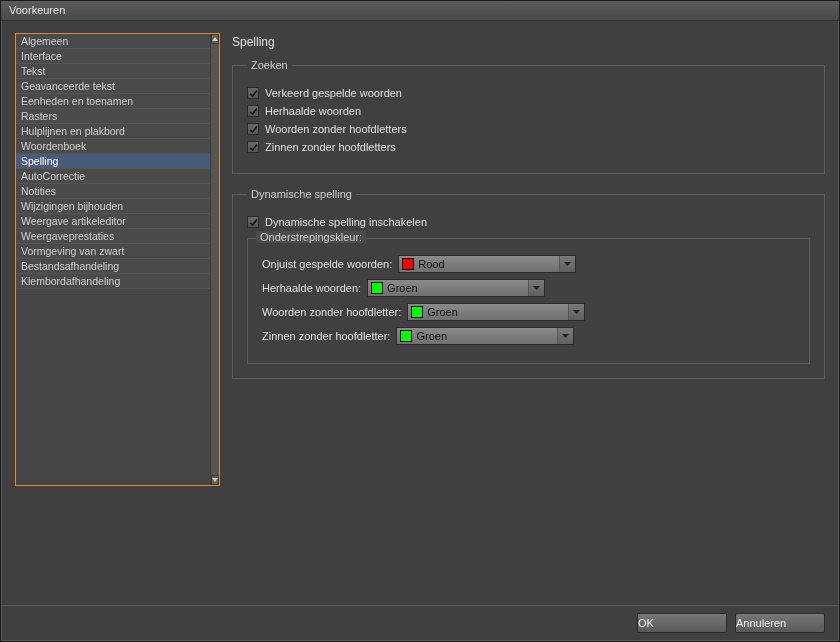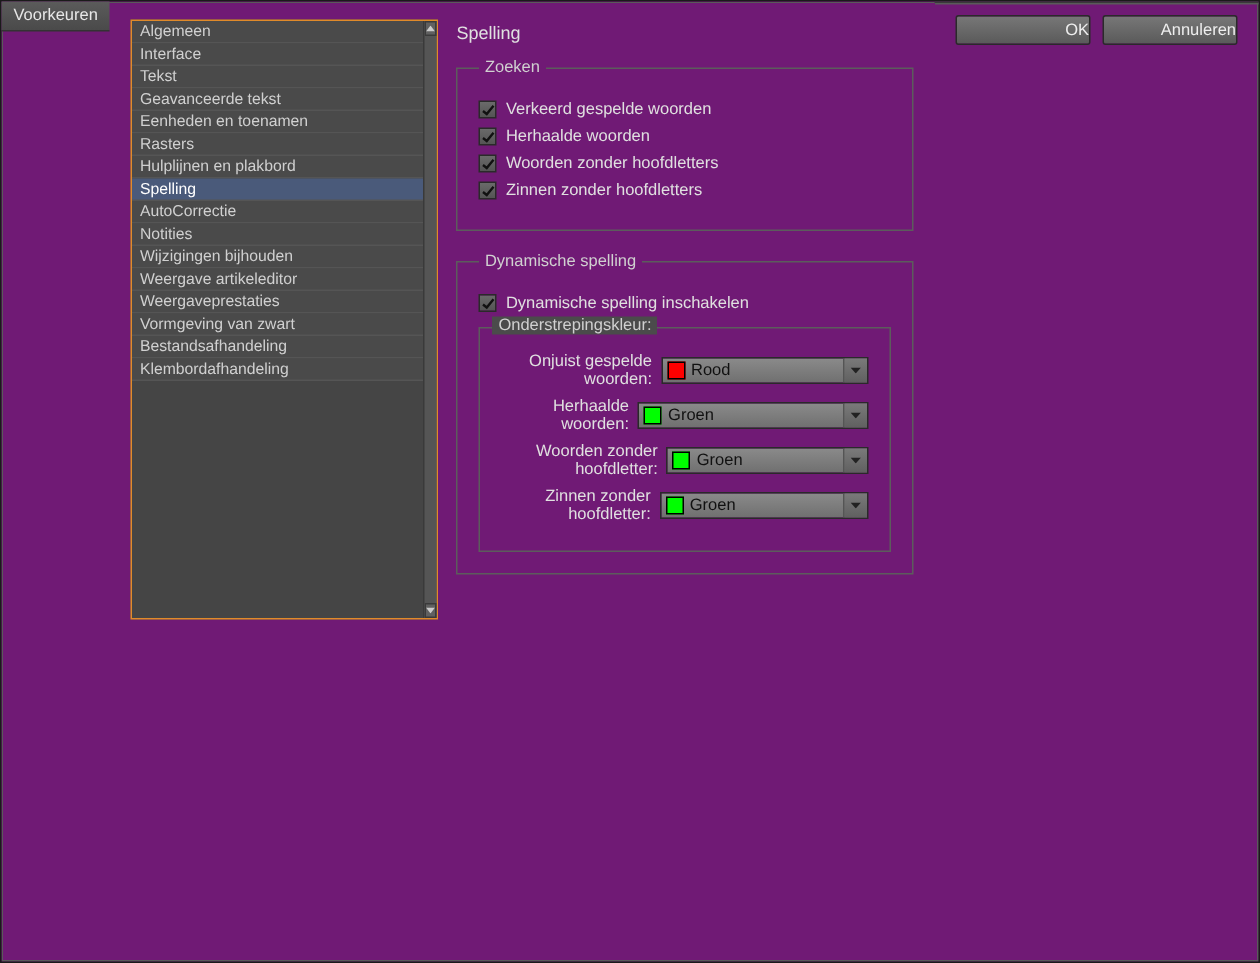--- a/index.html
+++ b/index.html
@@ -8,43 +8,43 @@
     font-family: Tahoma, Arial, sans-serif;
     font-size: 11px;
     color: #d8d8d8;
     width: 840px;
     height: 642px;
     overflow: hidden;
   }
   .dialog {
     width: 840px;
     height: 642px;
-    background: #701a75;
+    background: #404040;
     border: 1px solid #1a1a1a;
     box-shadow: inset 0 0 0 1px #5a5a5a;
     display: flex;
-    flex-direction: row;
+    flex-direction: column;
   }
   .titlebar {
     height: 20px;
     background: linear-gradient(#5b5b5b, #4a4a4a);
     border-bottom: 1px solid #333;
     padding: 3px 8px;
     font-size: 11px;
     color: #e8e8e8;
   }
   .content {
     flex: 1;
     display: flex;
     padding: 12px 14px 8px 14px;
     gap: 12px;
   }
   .sidebar {
     width: 205px;
-    height: 400px;
+    height: 453px;
     border: 1px solid #e08a2a;
     background: #454545;
     position: relative;
   }
   .sidebar-list {
     position: absolute;
     top: 0; left: 0; right: 9px; bottom: 0;
     overflow: hidden;
   }
   .sidebar-item {
@@ -185,21 +185,21 @@
     justify-content: flex-end;
     gap: 8px;
   }
   .btn {
     width: 90px;
     height: 20px;
     background: linear-gradient(#777,#5a5a5a);
     border: 1px solid #2a2a2a;
     color: #eee;
     font-size: 11px;
-    text-align: right;
+    text-align: left;
     line-height: 18px;
     cursor: default;
     border-radius: 2px;
   }
 </style>
 </head>
 <body>
 
 <div class="dialog">
   <div class="titlebar">
@@ -210,20 +210,21 @@
 
     <div class="sidebar">
       <div class="sidebar-list" id="sidebar-list">
           <div class="sidebar-item">Algemeen</div>
           <div class="sidebar-item">Interface</div>
           <div class="sidebar-item">Tekst</div>
           <div class="sidebar-item">Geavanceerde tekst</div>
           <div class="sidebar-item">Eenheden en toenamen</div>
           <div class="sidebar-item">Rasters</div>
           <div class="sidebar-item">Hulplijnen en plakbord</div>
+          <div class="sidebar-item">Woordenboek</div>
           <div class="sidebar-item selected">Spelling</div>
           <div class="sidebar-item">AutoCorrectie</div>
           <div class="sidebar-item">Notities</div>
           <div class="sidebar-item">Wijzigingen bijhouden</div>
           <div class="sidebar-item">Weergave artikeleditor</div>
           <div class="sidebar-item">Weergaveprestaties</div>
           <div class="sidebar-item">Vormgeving van zwart</div>
           <div class="sidebar-item">Bestandsafhandeling</div>
           <div class="sidebar-item">Klembordafhandeling</div>
         </div>

